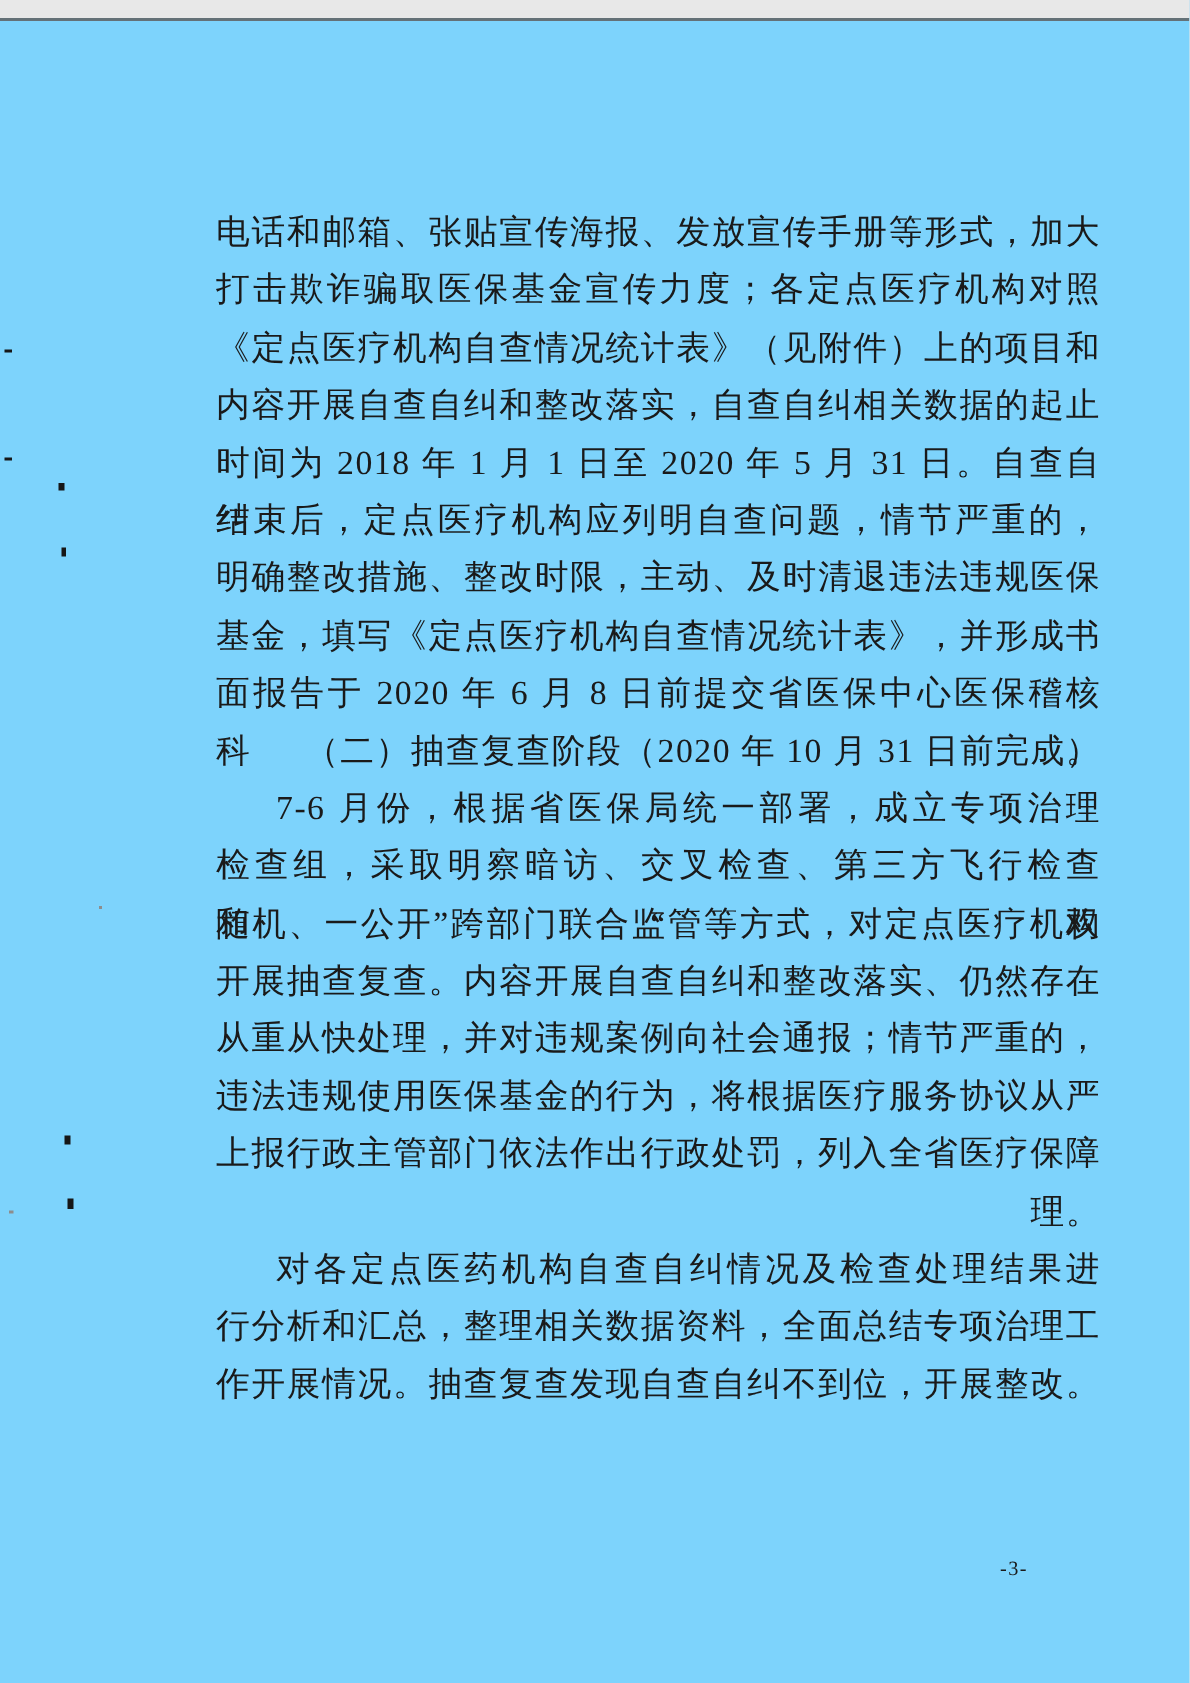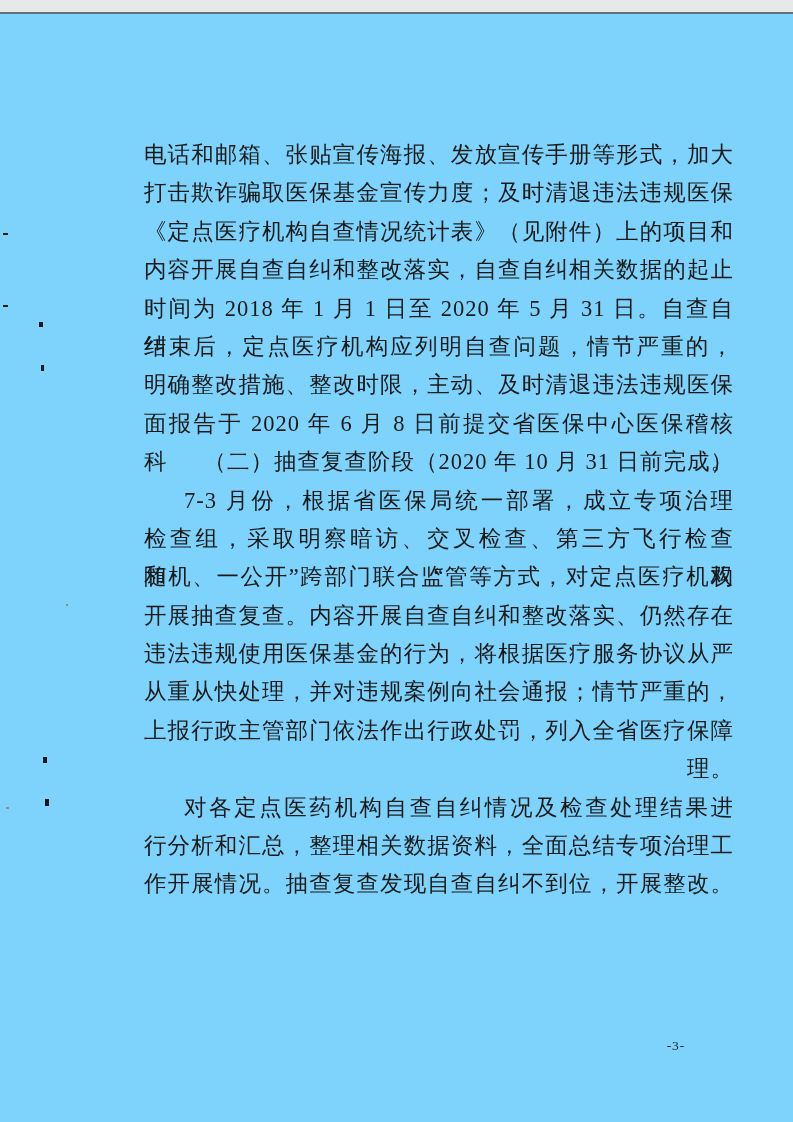--- a/index.html
+++ b/index.html
@@ -79,34 +79,35 @@
   <div class="speck" style="left:3px;  top:293px; width:5px; height:2px;"></div>
   <div class="speck" style="left:39px; top:310px; width:4px; height:5px;"></div>
   <div class="speck" style="left:41px; top:353px; width:3px; height:6px;"></div>
   <div class="speck light" style="left:66px; top:592px; width:2px; height:2px;"></div>
   <div class="speck" style="left:43px; top:745px; width:4px; height:6px;"></div>
   <div class="speck" style="left:45px; top:787px; width:4px; height:7px;"></div>
   <div class="speck light" style="left:6px;  top:795px; width:3px; height:2px;"></div>
 
   <main class="text-block">
     <p class="line j">电话和邮箱、张贴宣传海报、发放宣传手册等形式，加大</p>
-    <p class="line j">打击欺诈骗取医保基金宣传力度；及时清退违法违规医保</p>
+    <p class="line j">打击欺诈骗取医保基金宣传力度；各定点医疗机构对照</p>
     <p class="line j">《定点医疗机构自查情况统计表》（见附件）上的项目和</p>
     <p class="line j">内容开展自查自纠和整改落实，自查自纠相关数据的起止</p>
     <p class="line j">时间为 2018 年 1 月 1 日至 2020 年 5 月 31 日。自查自纠</p>
     <p class="line j">结束后，定点医疗机构应列明自查问题，情节严重的，</p>
     <p class="line j">明确整改措施、整改时限，主动、及时清退违法违规医保</p>
+    <p class="line j">基金，填写《定点医疗机构自查情况统计表》，并形成书</p>
     <p class="line j">面报告于 2020 年 6 月 8 日前提交省医保中心医保稽核科。</p>
     <p class="line ind">（二）抽查复查阶段（2020 年 10 月 31 日前完成）</p>
-    <p class="line j ind">7-3 月份，根据省医保局统一部署，成立专项治理</p>
+    <p class="line j ind">7-6 月份，根据省医保局统一部署，成立专项治理</p>
     <p class="line j">检查组，采取明察暗访、交叉检查、第三方飞行检查和“双</p>
     <p class="line j">随机、一公开”跨部门联合监管等方式，对定点医疗机构</p>
     <p class="line j">开展抽查复查。内容开展自查自纠和整改落实、仍然存在</p>
+    <p class="line j">从重从快处理，并对违规案例向社会通报；情节严重的，</p>
     <p class="line j">违法违规使用医保基金的行为，将根据医疗服务协议从严</p>
-    <p class="line j">从重从快处理，并对违规案例向社会通报；情节严重的，</p>
     <p class="line j">上报行政主管部门依法作出行政处罚，列入全省医疗保障</p>
     <p class="line">理。</p>
     <p class="line j ind">对各定点医药机构自查自纠情况及检查处理结果进</p>
     <p class="line j">行分析和汇总，整理相关数据资料，全面总结专项治理工</p>
     <p class="line j">作开展情况。抽查复查发现自查自纠不到位，开展整改。</p>
   </main>
 
   <div class="page-number">-3-</div>
 
 </div>

